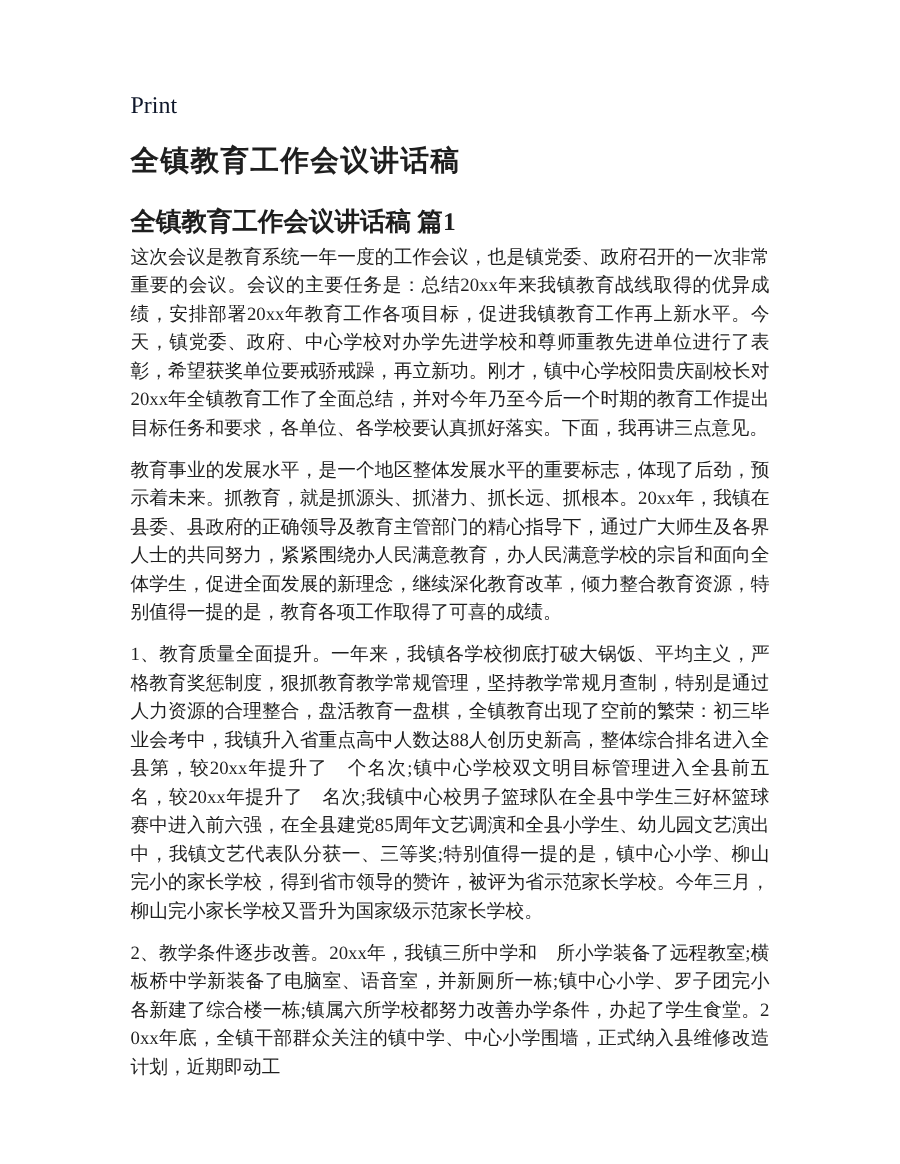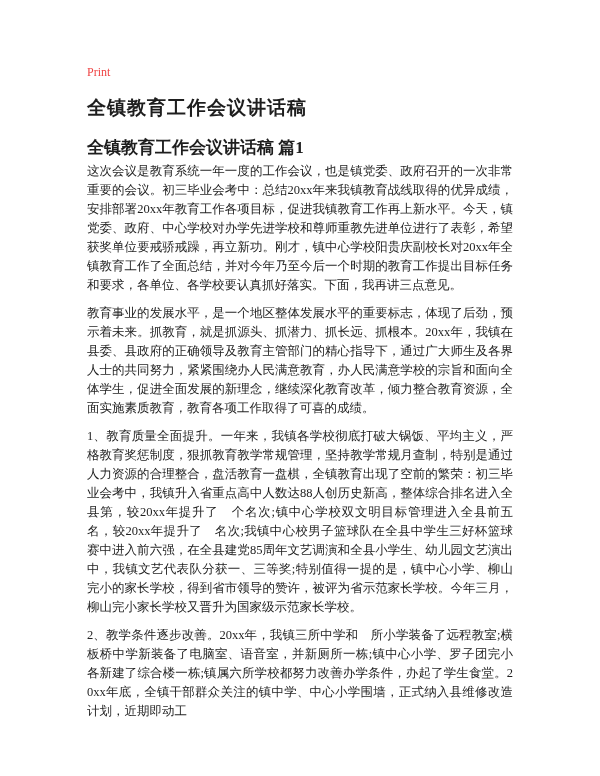--- a/index.html
+++ b/index.html
@@ -14,23 +14,23 @@
   }
   .page {
     width: 600px;
     height: 776px;
     padding: 62px 87px 0 87px;
   }
   .print-row {
     margin: 0 0 17px 0;
   }
   .print-link {
-    font-size: 12px;
+    font-size: 16px;
     line-height: 14px;
-    color: #ef4444;
+    color: #0f172a;
     cursor: pointer;
     display: inline-block;
   }
   .doc-title {
     font-size: 19px;
     line-height: 22px;
     font-weight: bold;
     text-align: left;
     margin: 0 0 20px 0;
     letter-spacing: 1px;
@@ -65,22 +65,22 @@
   <div class="print-row">
     <span class="print-link">Print</span>
   </div>
 
   <h1 class="doc-title">全镇教育工作会议讲话稿</h1>
 
 
   <div class="article-heading">全镇教育工作会议讲话稿 篇1</div>
 
 
-  <p class="para">这次会议是教育系统一年一度的工作会议，也是镇党委、政府召开的一次非常重要的会议。初三毕业会考中：总结20xx年来我镇教育战线取得的优异成绩，安排部署20xx年教育工作各项目标，促进我镇教育工作再上新水平。今天，镇党委、政府、中心学校对办学先进学校和尊师重教先进单位进行了表彰，希望获奖单位要戒骄戒躁，再立新功。刚才，镇中心学校阳贵庆副校长对20xx年全镇教育工作了全面总结，并对今年乃至今后一个时期的教育工作提出目标任务和要求，各单位、各学校要认真抓好落实。下面，我再讲三点意见。</p>
+  <p class="para">这次会议是教育系统一年一度的工作会议，也是镇党委、政府召开的一次非常重要的会议。会议的主要任务是：总结20xx年来我镇教育战线取得的优异成绩，安排部署20xx年教育工作各项目标，促进我镇教育工作再上新水平。今天，镇党委、政府、中心学校对办学先进学校和尊师重教先进单位进行了表彰，希望获奖单位要戒骄戒躁，再立新功。刚才，镇中心学校阳贵庆副校长对20xx年全镇教育工作了全面总结，并对今年乃至今后一个时期的教育工作提出目标任务和要求，各单位、各学校要认真抓好落实。下面，我再讲三点意见。</p>
 
 
-  <p class="para">教育事业的发展水平，是一个地区整体发展水平的重要标志，体现了后劲，预示着未来。抓教育，就是抓源头、抓潜力、抓长远、抓根本。20xx年，我镇在县委、县政府的正确领导及教育主管部门的精心指导下，通过广大师生及各界人士的共同努力，紧紧围绕办人民满意教育，办人民满意学校的宗旨和面向全体学生，促进全面发展的新理念，继续深化教育改革，倾力整合教育资源，全面实施素质教育，教育各项工作取得了可喜的成绩。</p>
+  <p class="para">教育事业的发展水平，是一个地区整体发展水平的重要标志，体现了后劲，预示着未来。抓教育，就是抓源头、抓潜力、抓长远、抓根本。20xx年，我镇在县委、县政府的正确领导及教育主管部门的精心指导下，通过广大师生及各界人士的共同努力，紧紧围绕办人民满意教育，办人民满意学校的宗旨和面向全体学生，促进全面发展的新理念，继续深化教育改革，倾力整合教育资源，特别值得一提的是，教育各项工作取得了可喜的成绩。</p>
 
   <p class="para">1、教育质量全面提升。一年来，我镇各学校彻底打破大锅饭、平均主义，严格教育奖惩制度，狠抓教育教学常规管理，坚持教学常规月查制，特别是通过人力资源的合理整合，盘活教育一盘棋，全镇教育出现了空前的繁荣：初三毕业会考中，我镇升入省重点高中人数达88人创历史新高，整体综合排名进入全县第，较20xx年提升了　个名次;镇中心学校双文明目标管理进入全县前五名，较20xx年提升了　名次;我镇中心校男子篮球队在全县中学生三好杯篮球赛中进入前六强，在全县建党85周年文艺调演和全县小学生、幼儿园文艺演出中，我镇文艺代表队分获一、三等奖;特别值得一提的是，镇中心小学、柳山完小的家长学校，得到省市领导的赞许，被评为省示范家长学校。今年三月，柳山完小家长学校又晋升为国家级示范家长学校。</p>
 
   <p class="para">2、教学条件逐步改善。20xx年，我镇三所中学和　所小学装备了远程教室;横板桥中学新装备了电脑室、语音室，并新厕所一栋;镇中心小学、罗子团完小各新建了综合楼一栋;镇属六所学校都努力改善办学条件，办起了学生食堂。20xx年底，全镇干部群众关注的镇中学、中心小学围墙，正式纳入县维修改造计划，近期即动工</p>
 
 </div>
 
 </body></html>

